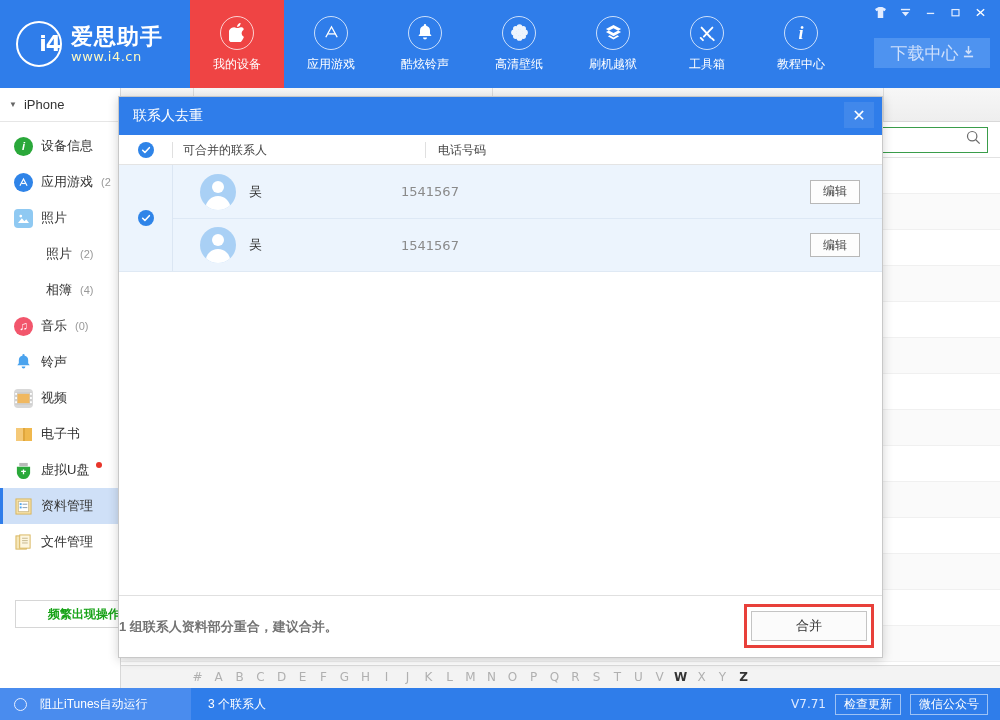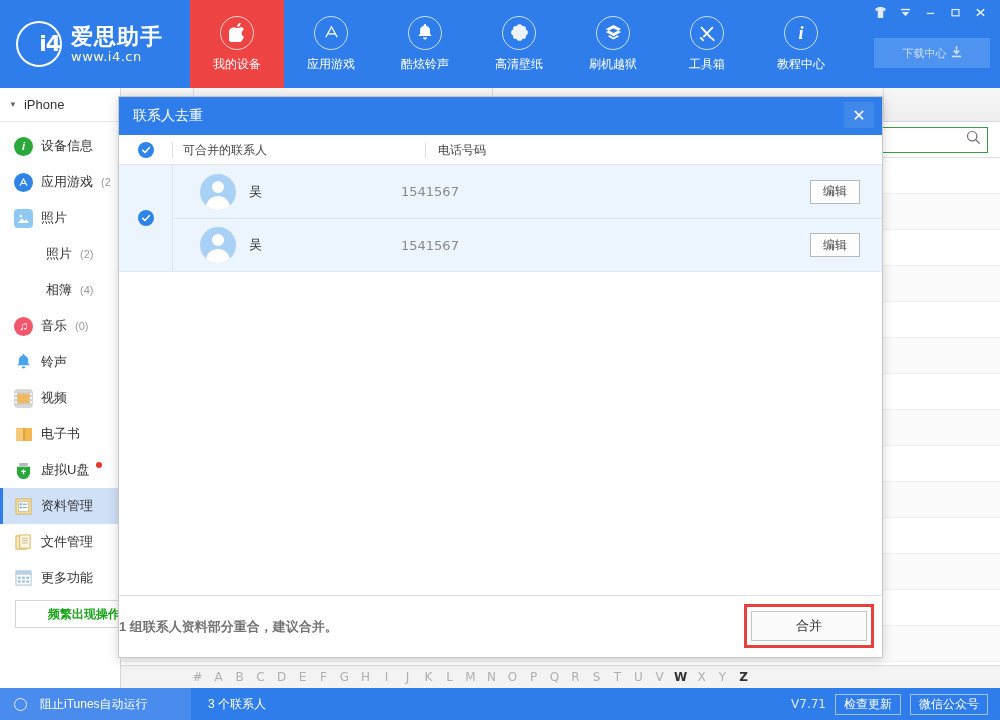--- a/index.html
+++ b/index.html
@@ -69,21 +69,21 @@
   }
   .win-btn {
     width: 23px; height: 17px; display: flex; align-items: center; justify-content: center;
     color: #dfeaff; font-size: 12px; line-height: 1; cursor: pointer;
   }
   .win-btn svg { display: block; }
   .dl-center {
     position: absolute; right: 10px; top: 38px;
     width: 116px; height: 30px;
     background: #4e93f0;
-    color: #cfe0fb; font-size: 11px;
+    color: #cfe0fb; font-size: 17px;
     display: flex; align-items: center; justify-content: center; gap: 4px;
     cursor: pointer;
   }
 
   
   .sidebar {
     position: absolute; left: 0; top: 88px;
     width: 121px; height: 600px;
     background: #ffffff;
     border-right: 1px solid #d8d8d8;
@@ -582,35 +582,20 @@
         <span class="si-ico" style="background:transparent;">
           <svg width="17" height="17" viewBox="0 0 18 18">
               <rect x="1" y="2" width="11" height="14" fill="#f5e6b8" stroke="#d8b45c"></rect>
               <rect x="5" y="1" width="11" height="14" fill="#fdf6e0" stroke="#d8b45c"></rect>
               <path d="M7.5 4.5h6M7.5 7h6M7.5 9.5h6" stroke="#c5b68c" stroke-width="1"></path>
             </svg>
         </span>
         <span>文件管理</span>
       </div>
 
-      <div class="side-item">
-        <span class="si-ico" style="background:transparent;">
-          <svg width="17" height="16" viewBox="0 0 18 17">
-              <rect x="1" y="1" width="16" height="15" fill="#fff" stroke="#a8bdd2"></rect>
-              <rect x="1" y="1" width="16" height="4" fill="#b9cfe3"></rect>
-              <rect x="3" y="7" width="3" height="2.5" fill="#9fc0dc"></rect>
-              <rect x="7.5" y="7" width="3" height="2.5" fill="#9fc0dc"></rect>
-              <rect x="12" y="7" width="3" height="2.5" fill="#9fc0dc"></rect>
-              <rect x="3" y="11" width="3" height="2.5" fill="#9fc0dc"></rect>
-              <rect x="7.5" y="11" width="3" height="2.5" fill="#9fc0dc"></rect>
-              <rect x="12" y="11" width="3" height="2.5" fill="#9fc0dc"></rect>
-            </svg>
-        </span>
-        <span>更多功能</span>
-      </div>
     </div>
 
     <div class="side-tip">
       <span>频繁出现操作失</span>
     </div>
   </div>
 
   <div class="statusbar">
     <div class="sb-left">
       <span class="sb-ring"></span>

